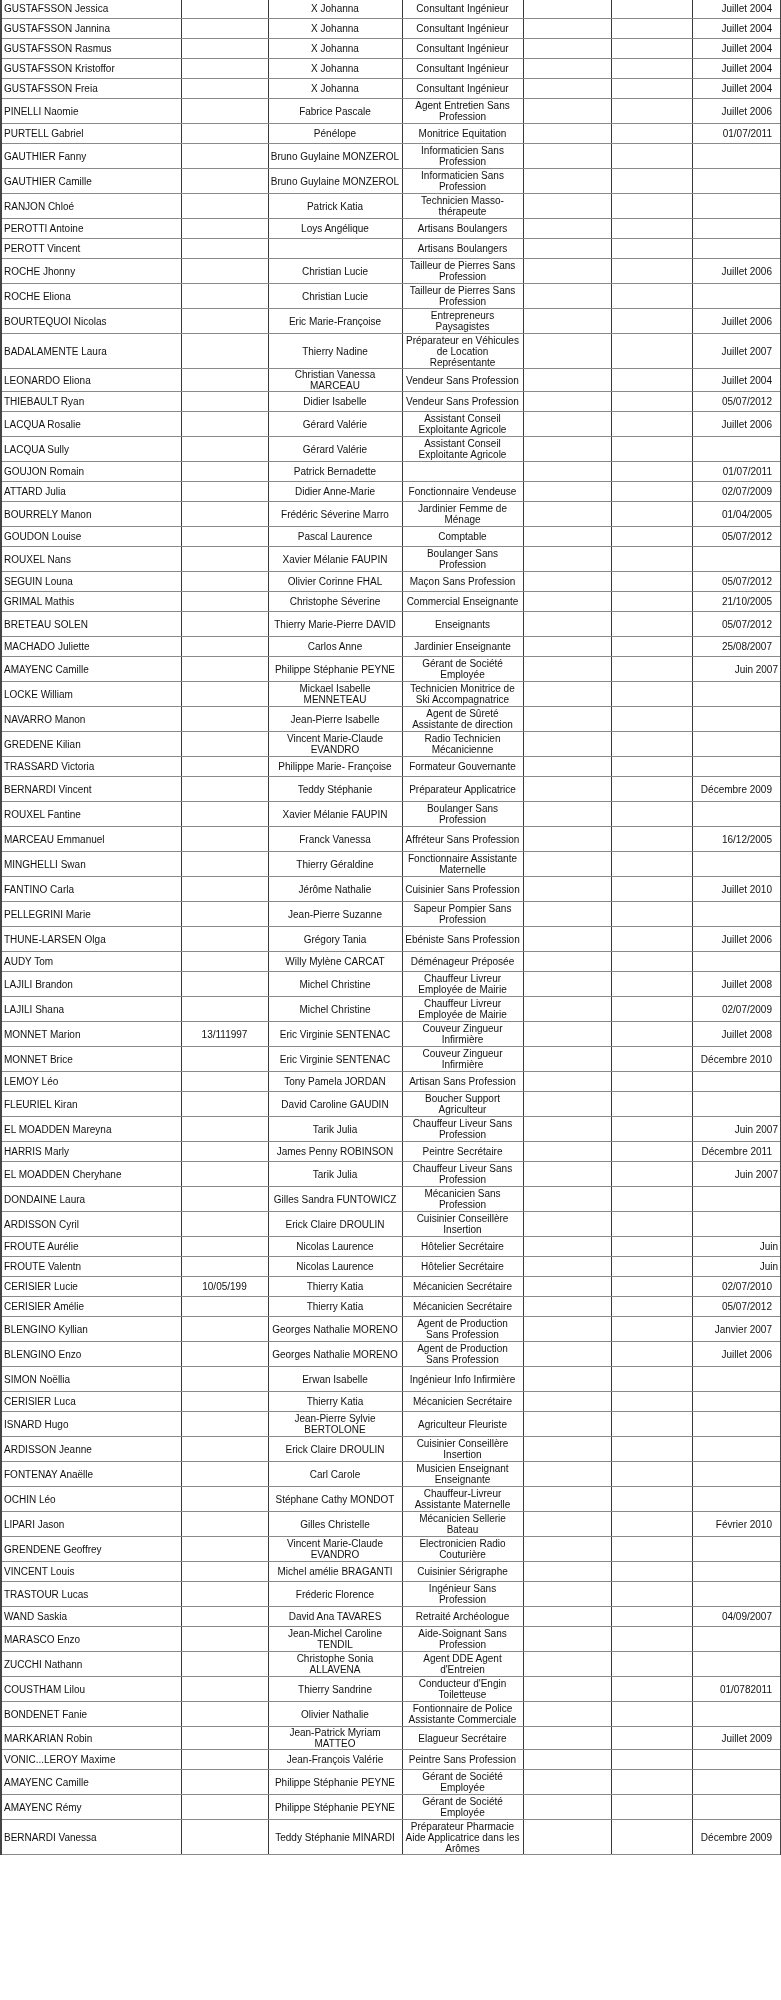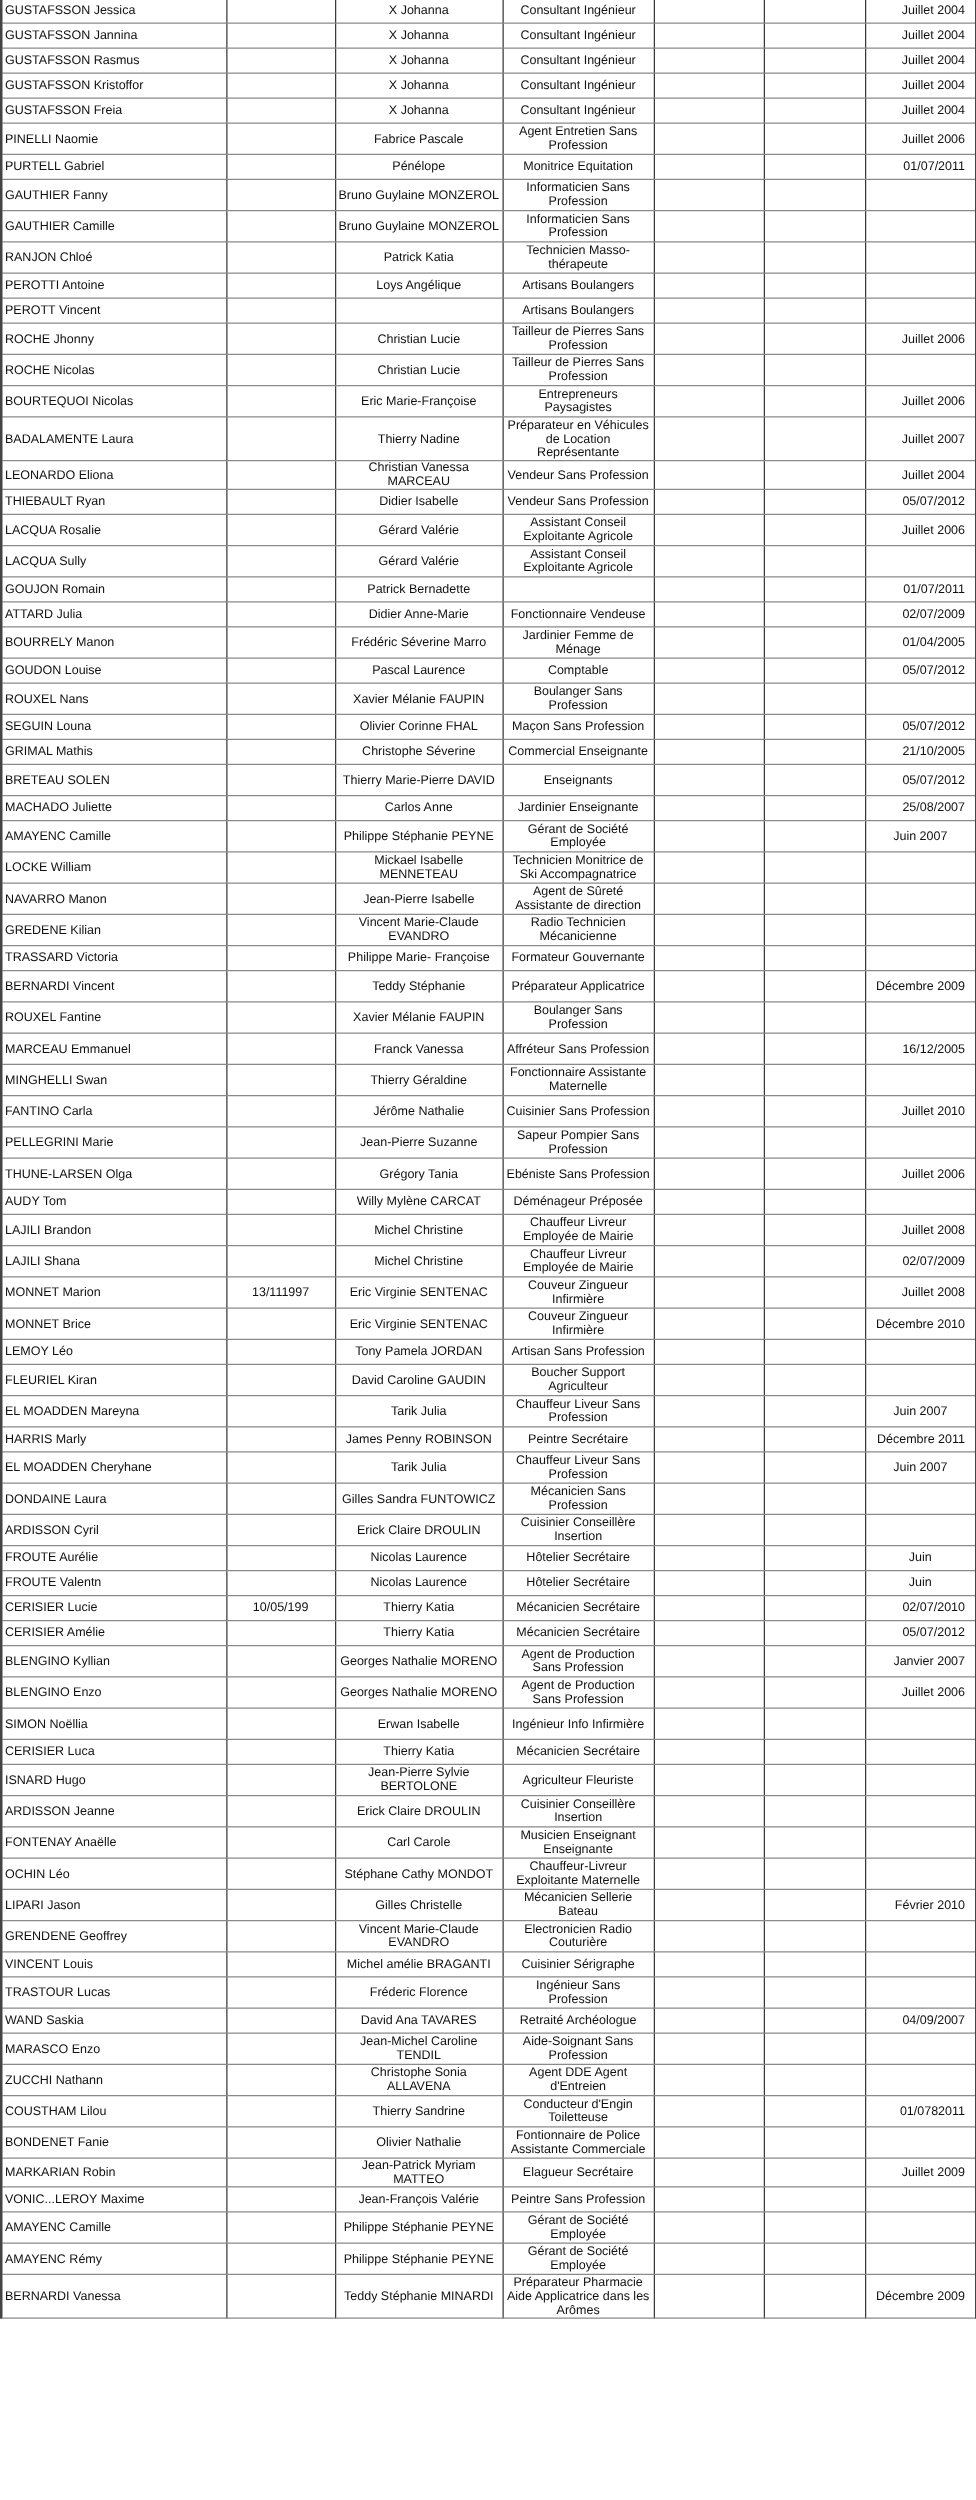--- a/index.html
+++ b/index.html
@@ -36,21 +36,21 @@
   td.c-e1, td.c-e2 { text-align: center; }
   td.c-date { text-align: center; }
   col.w-name { width: 180px; }
   col.w-birth { width: 87px; }
   col.w-parents { width: 134px; }
   col.w-prof { width: 121px; }
   col.w-e1 { width: 88px; }
   col.w-e2 { width: 81px; }
   col.w-date { width: 89px; }
   td.c-date span { display: inline-block; width: 100%; text-align: right; padding-right: 6px; box-sizing: border-box; }
-  td.c-date span.center { text-align: center; padding-right: 0; }
+  td.c-date span.center { text-align: right; padding-right: 0; }
 </style>
 </head>
 <body>
 
 <table class="roster">
   <colgroup>
     <col class="w-name">
       <col class="w-birth">
       <col class="w-parents">
       <col class="w-prof">
@@ -170,21 +170,21 @@
       <tr class="h2">
         <td class="c-name">ROCHE Jhonny</td>
         <td class="c-birth"></td>
         <td class="c-parents">Christian Lucie</td>
         <td class="c-prof">Tailleur de Pierres Sans Profession</td>
         <td class="c-e1"></td>
         <td class="c-e2"></td>
         <td class="c-date"><span>Juillet 2006</span></td>
       </tr>
       <tr class="h2">
-        <td class="c-name">ROCHE Nicolas</td>
+        <td class="c-name">ROCHE Eliona</td>
         <td class="c-birth"></td>
         <td class="c-parents">Christian Lucie</td>
         <td class="c-prof">Tailleur de Pierres Sans Profession</td>
         <td class="c-e1"></td>
         <td class="c-e2"></td>
         <td class="c-date"><span></span></td>
       </tr>
       <tr class="h2">
         <td class="c-name">BOURTEQUOI Nicolas</td>
         <td class="c-birth"></td>
@@ -632,21 +632,21 @@
         <td class="c-parents">Carl Carole</td>
         <td class="c-prof">Musicien Enseignant Enseignante</td>
         <td class="c-e1"></td>
         <td class="c-e2"></td>
         <td class="c-date"><span></span></td>
       </tr>
       <tr class="h2">
         <td class="c-name">OCHIN Léo</td>
         <td class="c-birth"></td>
         <td class="c-parents">Stéphane Cathy MONDOT</td>
-        <td class="c-prof">Chauffeur-Livreur Exploitante Maternelle</td>
+        <td class="c-prof">Chauffeur-Livreur Assistante Maternelle</td>
         <td class="c-e1"></td>
         <td class="c-e2"></td>
         <td class="c-date"><span></span></td>
       </tr>
       <tr class="h2">
         <td class="c-name">LIPARI Jason</td>
         <td class="c-birth"></td>
         <td class="c-parents">Gilles Christelle</td>
         <td class="c-prof">Mécanicien Sellerie Bateau</td>
         <td class="c-e1"></td>

